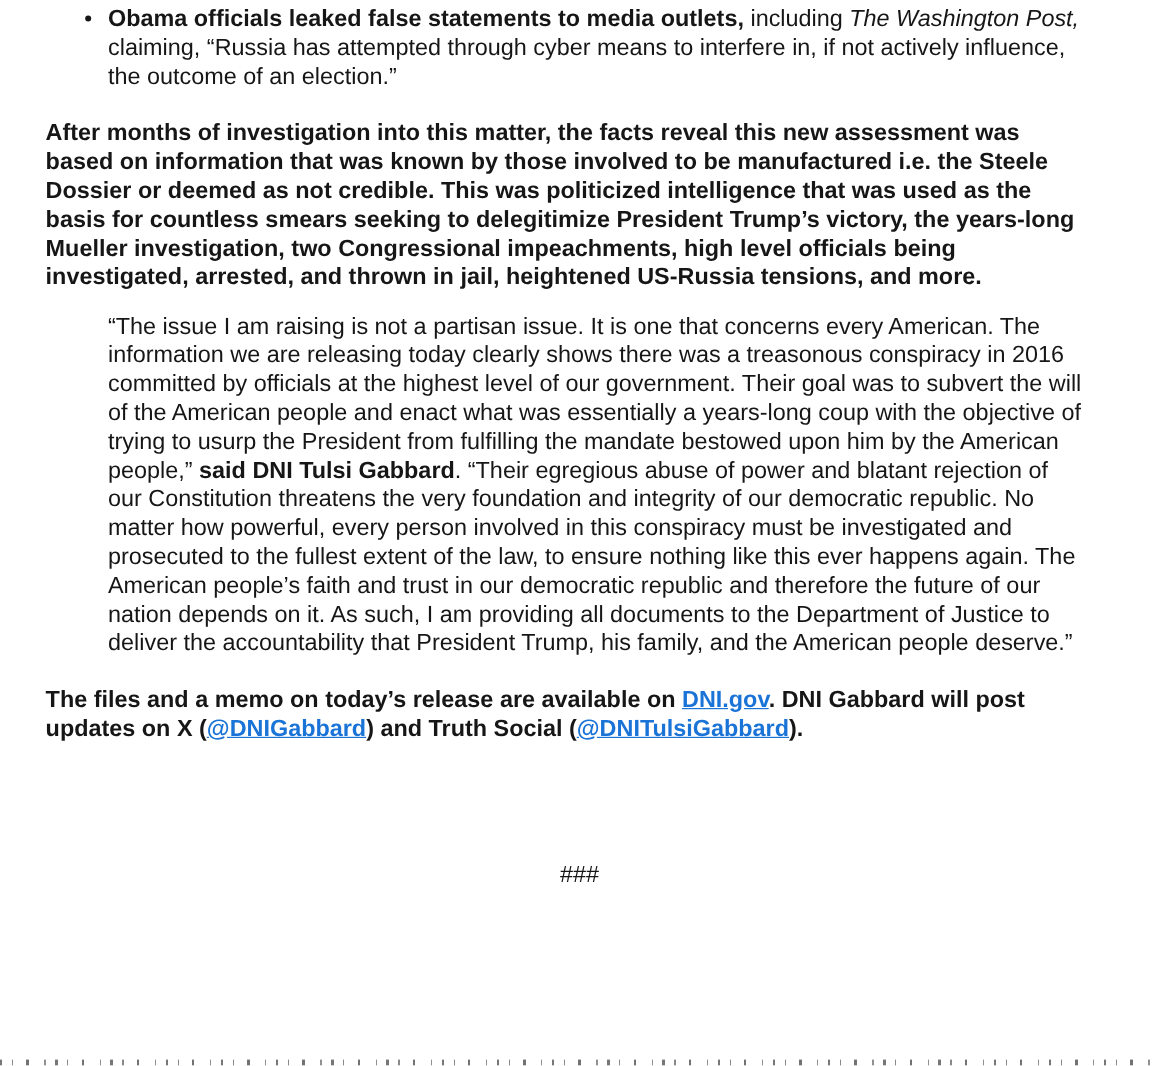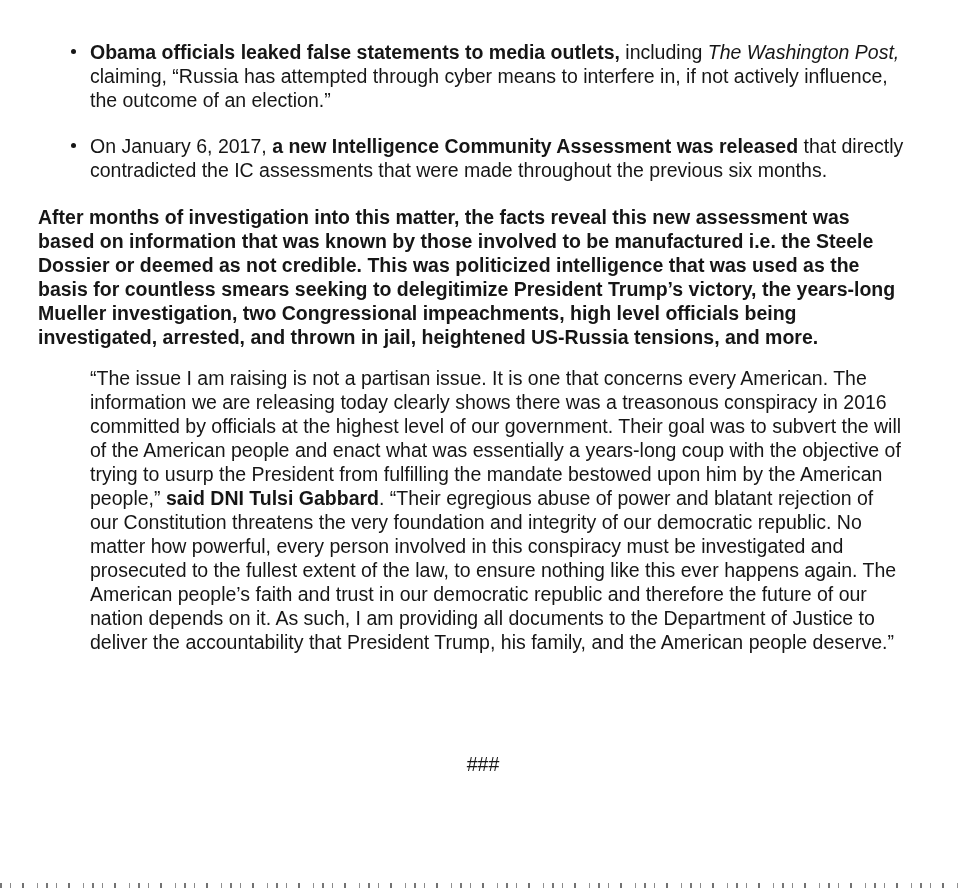--- a/index.html
+++ b/index.html
@@ -11,21 +11,21 @@
   .page{
     position:relative;
     width:966px;height:888px;
     background:var(--bg-color);
     color:var(--text-color);
     font-family:"Liberation Sans","DejaVu Sans",sans-serif;
     font-size:19.5px;line-height:24px;
     overflow:hidden;
     box-sizing:border-box;
   }
-  .content{padding:4px 0 0 38px;margin-top:36px;}
+  .content{padding:4px 0 0 38px;}
   ul.bullets{list-style:none;margin:0;padding:0;}
   li.bullet-item{position:relative;margin-left:52px;width:815px;}
   li.bullet-item + li.bullet-item{margin-top:22px;}
   .dot{
     position:absolute;left:-19px;top:9px;
     width:5px;height:5px;border-radius:50%;
     background:var(--text-color);
   }
   b{font-weight:bold;}
   i{font-style:italic;}
@@ -45,25 +45,25 @@
   }
 </style>
 </head>
 <body>
 
 <div class="page">
   <div class="content">
 
     <ul class="bullets">
       <li class="bullet-item"><span class="dot"></span><b>Obama officials leaked false statements to media outlets,</b><span> including </span><i>The Washington Post,</i><span> claiming, “Russia has attempted through cyber means to interfere in, if not actively influence, the outcome of an election.”</span></li>
-      <li class="bullet-item"><span class="dot"></span><span>On January 6, 2017, </span><b>a new Intelligence Community Assessment was released</b><span> that directly contradicted the IC assessments that were made throughout the previous six months.</span></li>
     </ul>
 
     <p class="para">After months of investigation into this matter, the facts reveal this new assessment was based on information that was known by those involved to be manufactured i.e. the Steele Dossier or deemed as not credible. This was politicized intelligence that was used as the basis for countless smears seeking to delegitimize President Trump’s victory, the years-long Mueller investigation, two Congressional impeachments, high level officials being investigated, arrested, and thrown in jail, heightened US-Russia tensions, and more.</p>
 
     <blockquote class="quote"><span>“The issue I am raising is not a partisan issue. It is one that concerns every American. The information we are releasing today clearly shows there was a treasonous conspiracy in 2016 committed by officials at the highest level of our government. Their goal was to subvert the will of the American people and enact what was essentially a years-long coup with the objective of trying to usurp the President from fulfilling the mandate bestowed upon him by the American people,” </span><b>said DNI Tulsi Gabbard</b><span>. “Their egregious abuse of power and blatant rejection of our Constitution threatens the very foundation and integrity of our democratic republic. No matter how powerful, every person involved in this conspiracy must be investigated and prosecuted to the fullest extent of the law, to ensure nothing like this ever happens again. The American people’s faith and trust in our democratic republic and therefore the future of our nation depends on it. As such, I am providing all documents to the Department of Justice to deliver the accountability that President Trump, his family, and the American people deserve.”</span></blockquote>
 
+    <p class="para links-para"><span>The files and a memo on today’s release are available on </span><a class="doc-link">DNI.gov</a><span>. DNI Gabbard will post updates on X (</span><a class="doc-link">@DNIGabbard</a><span>) and Truth Social (</span><a class="doc-link">@DNITulsiGabbard</a><span>).</span></p>
 
     <div class="end-marker">###</div>
   </div>
 
   <div class="cutoff"></div>
 </div>
 
 </body></html>

